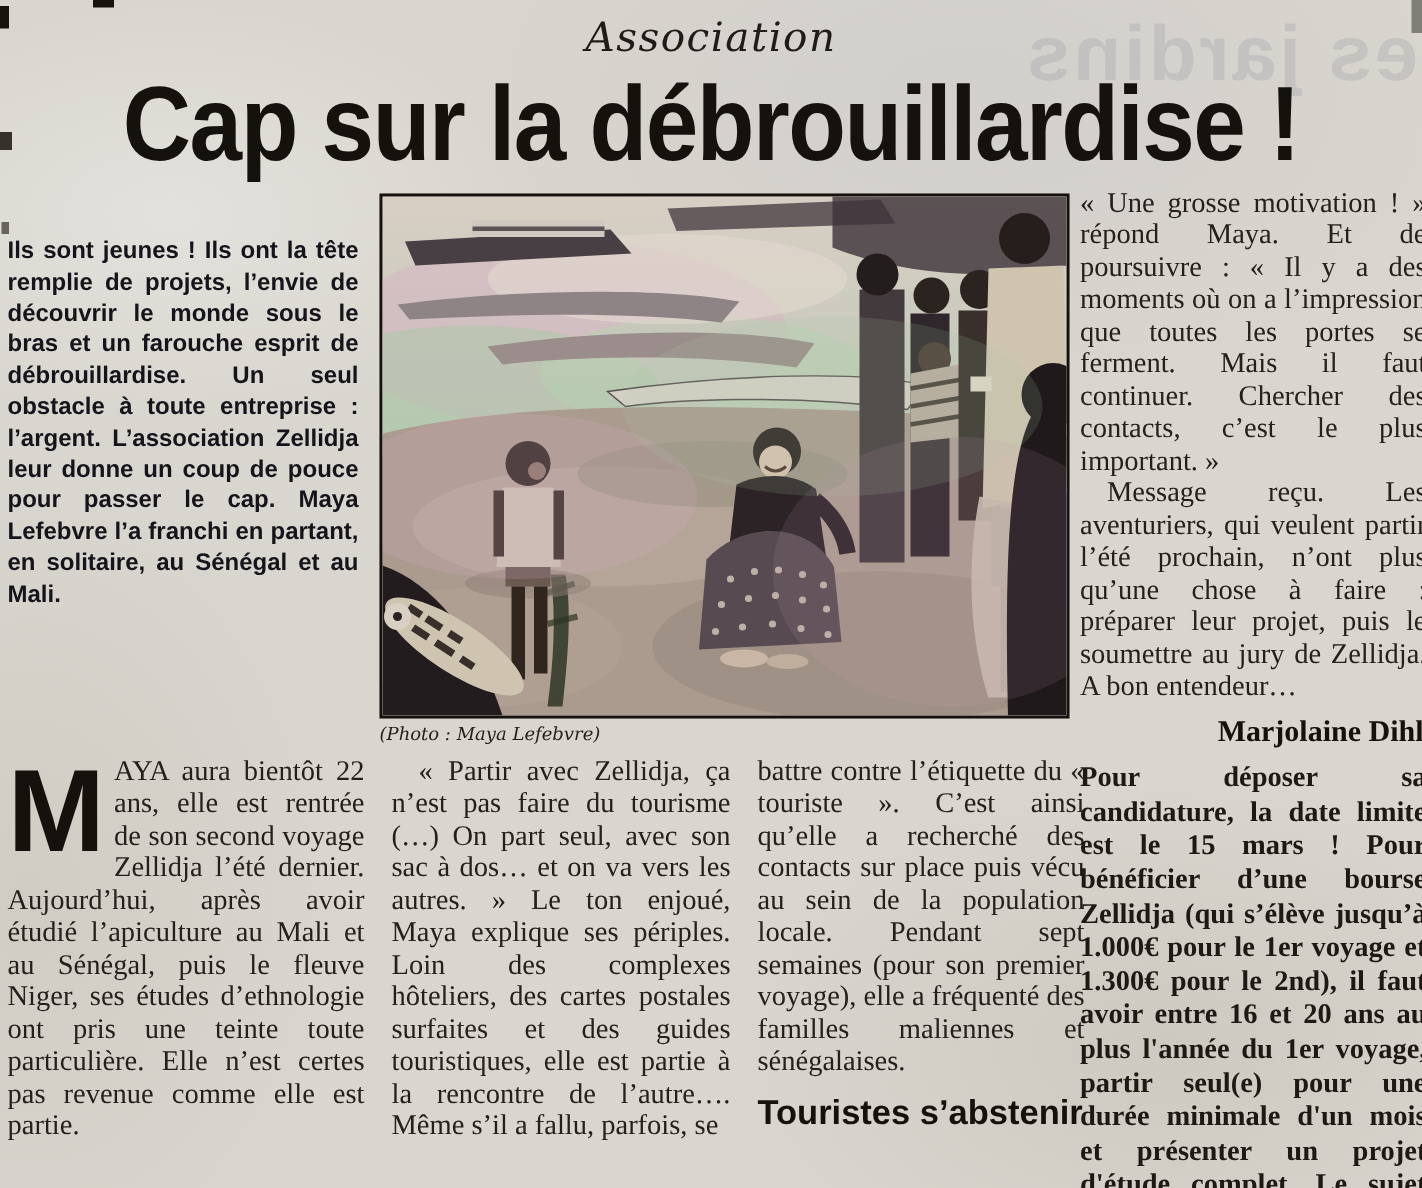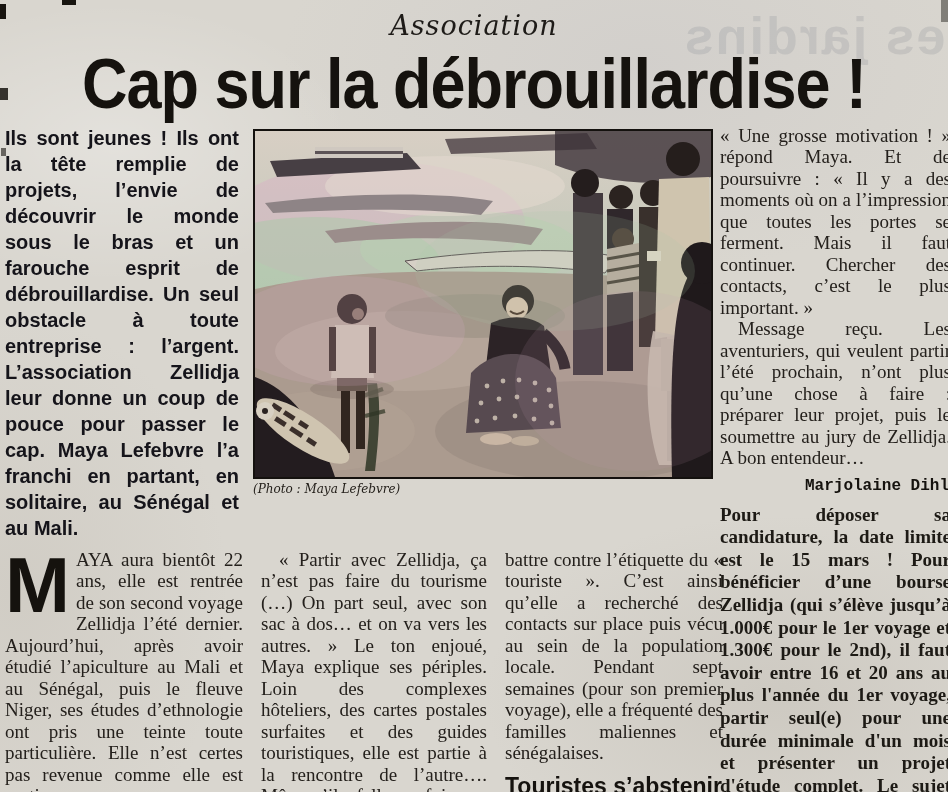--- a/index.html
+++ b/index.html
@@ -47,23 +47,24 @@
     transform:scaleY(1.12);transform-origin:center top;
     white-space:nowrap;
   }
 
   .content{display:flex;padding:10px 2px 0 5px;}
   .main-left{width:710px;flex:none;}
   .row-top{display:flex;}
   .lede{
     width:234px;flex:none;
     font-family:"Liberation Sans", sans-serif;
-    font-weight:bold;font-size:20px;line-height:1.30;
+    font-weight:bold;font-size:16px;line-height:1.30;
     text-align:justify;color:#15141a;
     padding-right:4px;
+    margin-top:33px;
   }
   .photo-fig{margin:4px 0 0 8px;width:462px;flex:none;}
   .photo-frame{
     width:456px;height:346px;
     border:2px solid #14110e;
     background:#c8bcb6;
   }
   .caption{
     font-family:"DejaVu Serif", serif;font-style:italic;
     font-size:12px;margin-top:3px;color:#24201b;
@@ -89,22 +90,22 @@
     text-align:left;
   }
   .indent{text-indent:18px;}
   p{margin:0;}
 
   .right-col{
     width:231px;flex:none;padding-left:5px;
     font-size:19px;line-height:1.13;text-align:justify;color:#24201c;
   }
   .byline{
-    font-family:Liberation Mono, monospace;
-    font-weight:bold;font-size:16px;text-align:right;
+    font-family:Liberation Serif, serif;
+    font-weight:bold;font-size:20px;text-align:right;
     margin:8px 2px 9px 0;color:#15120e;
   }
   .info{
     font-weight:bold;font-size:19px;line-height:1.19;
     color:#1d1a15;
   }
 </style>
 </head>
 <body>
 

